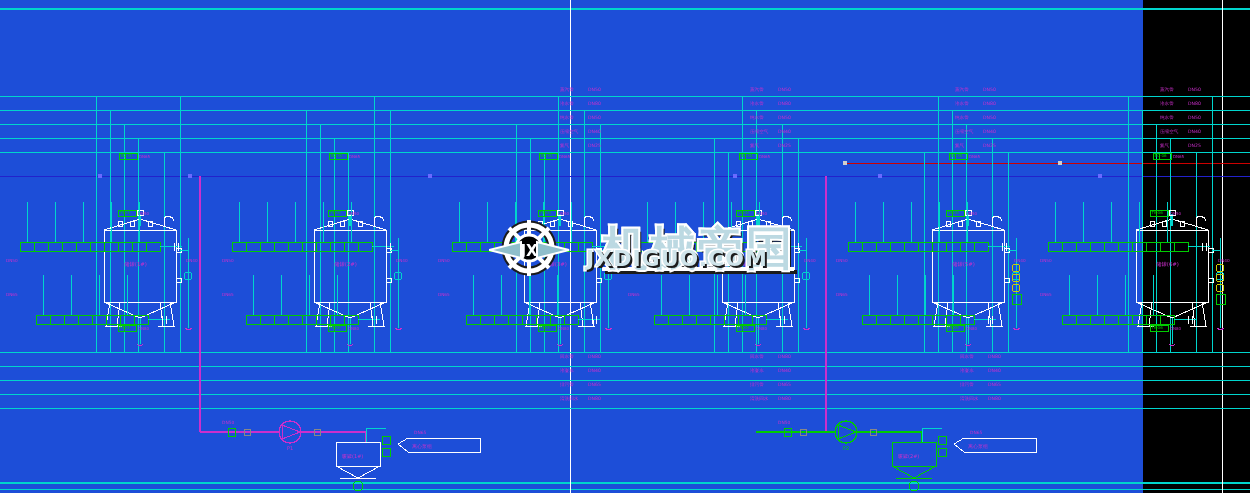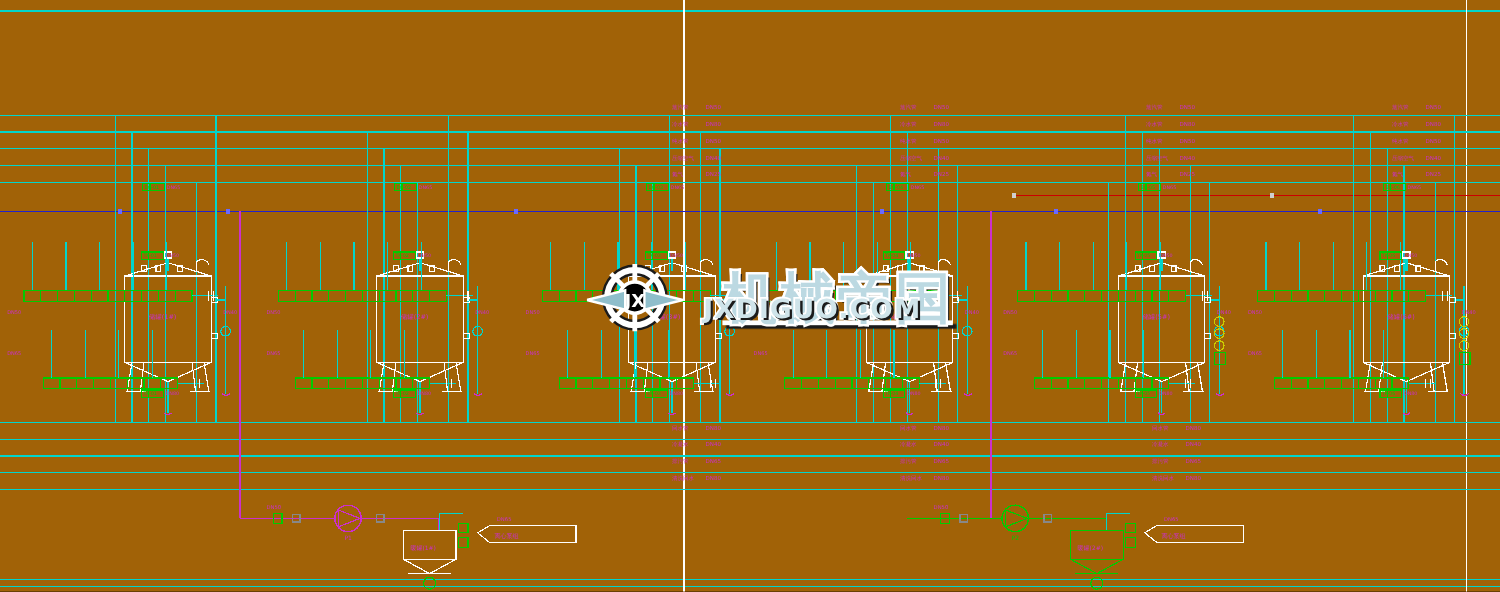--- a/index.html
+++ b/index.html
@@ -1,19 +1,19 @@
 <!DOCTYPE html>
 <html><head>
 <meta charset="utf-8">
 <title>CAD P&amp;ID Viewer</title>
 <style>
   html,body{margin:0;padding:0;background:#000;}
   body{width:1250px;height:493px;overflow:hidden;
        font-family:"DejaVu Sans","Liberation Sans",sans-serif;}
-  #stage{position:relative;width:1250px;height:493px;background:#a16207;}
+  #stage{position:relative;width:1143px;height:493px;background:#1d4ed8;}
   svg.layer{position:absolute;left:0;top:0;width:1250px;height:493px;}
   
   #watermark{position:absolute;left:489px;top:218px;width:290px;height:68px;
              pointer-events:none;}
   #wm-cn{position:absolute;left:113px;top:0px;font-size:46px;font-weight:bold;
          letter-spacing:2px;color:#bcd9e2;
          -webkit-text-stroke:4px #ffffff;paint-order:stroke;
          text-shadow:3px 3px 0 #1b1b1b;font-family:"DejaVu Sans",sans-serif;
          white-space:nowrap;text-decoration:underline;}
   #wm-en{position:absolute;left:97px;top:28px;font-size:22px;font-weight:bold;

